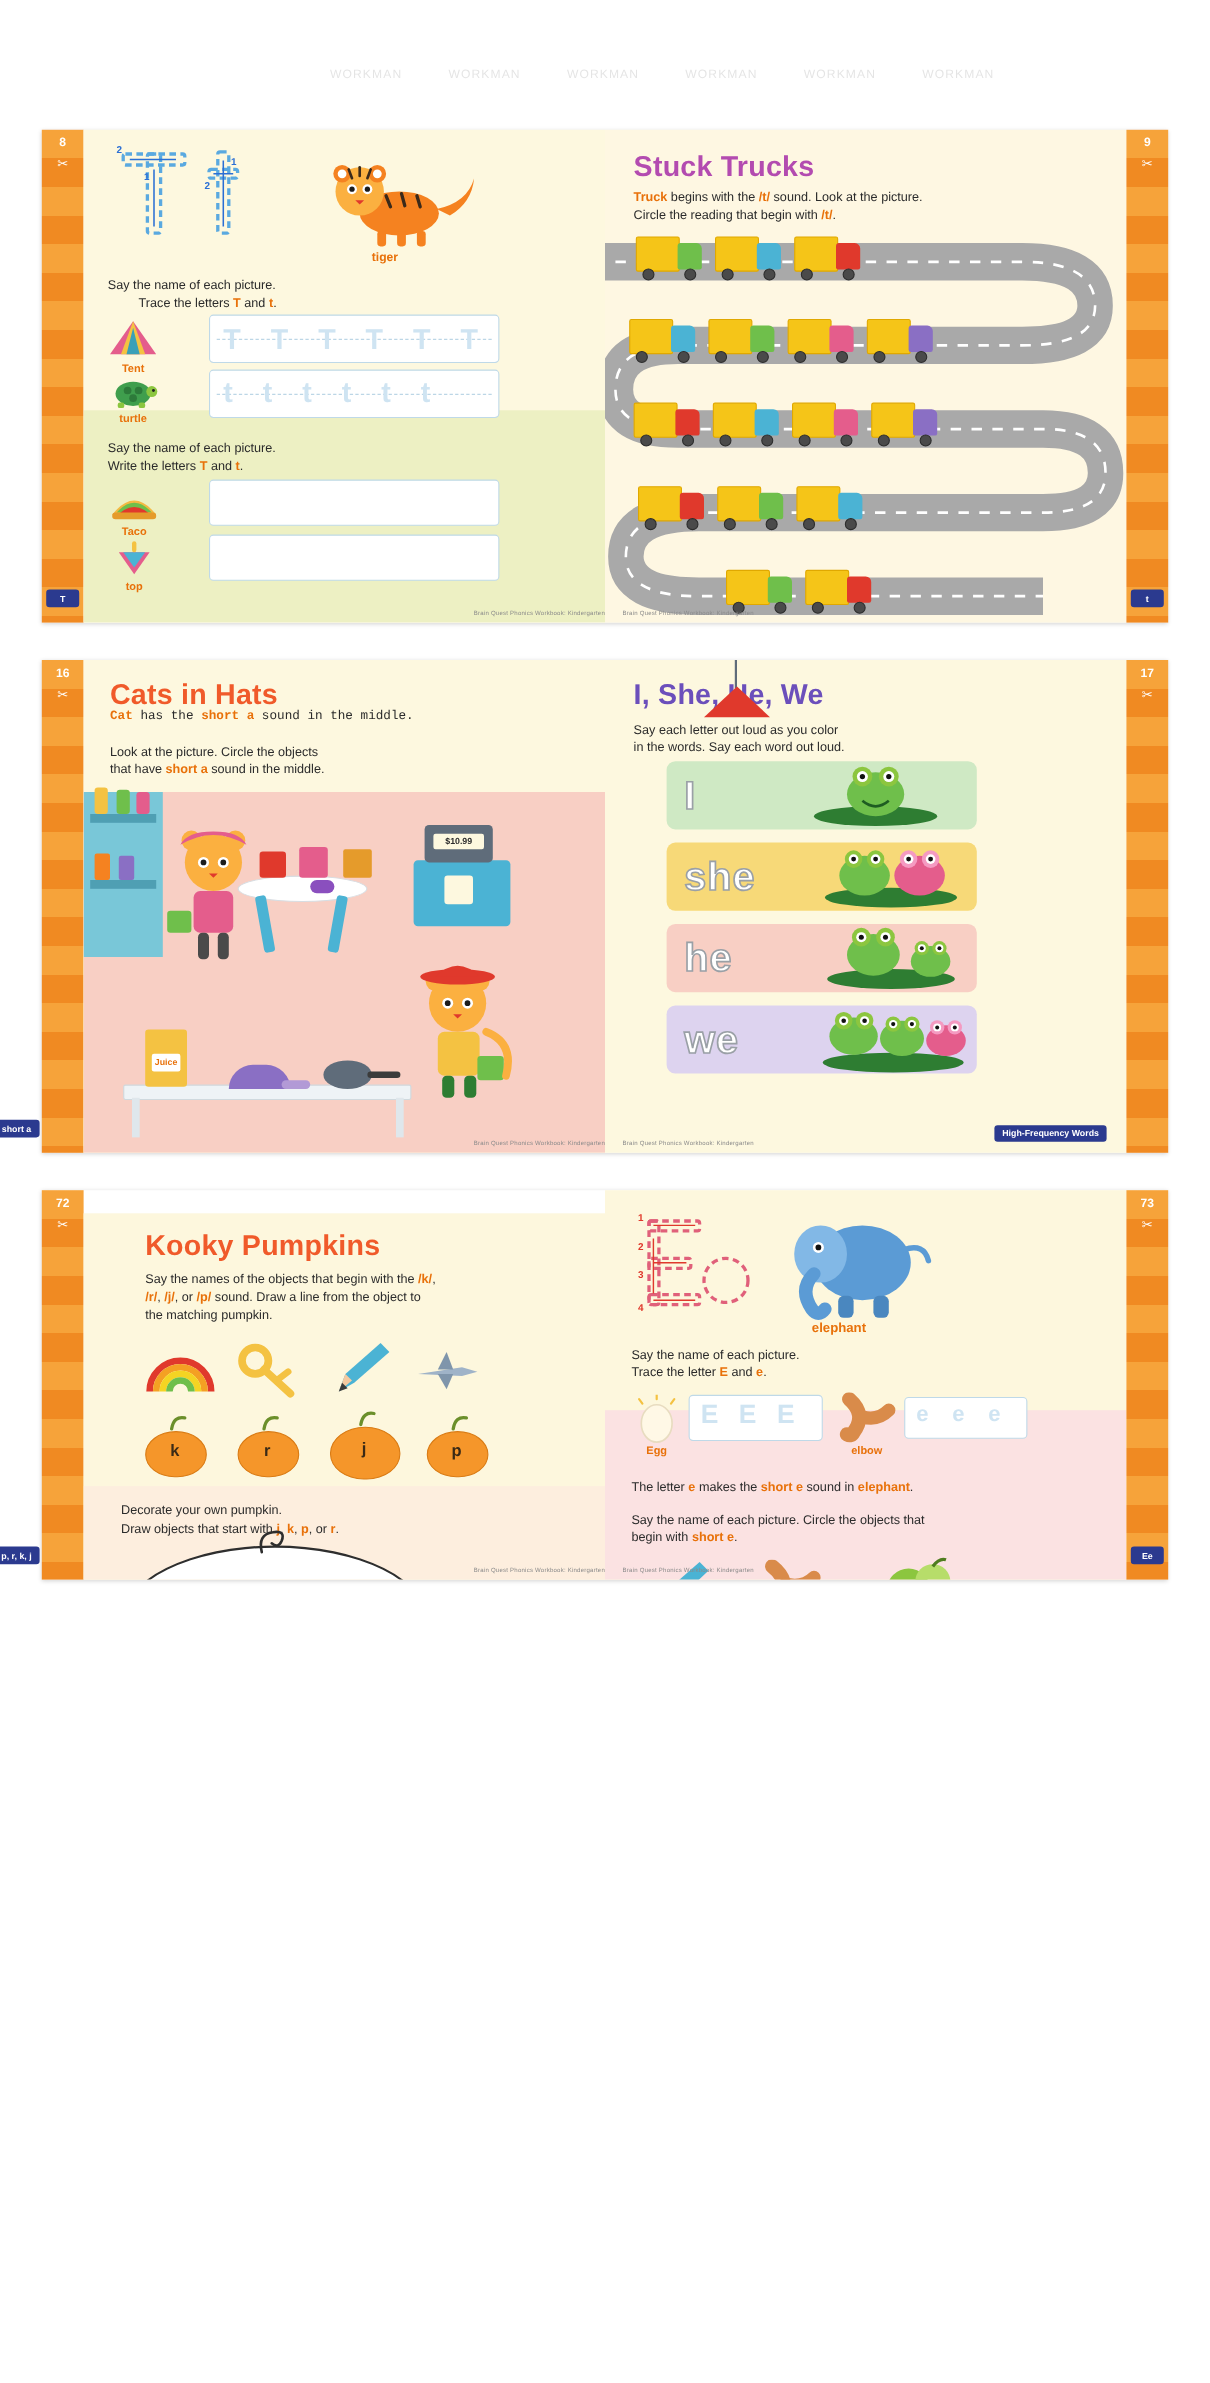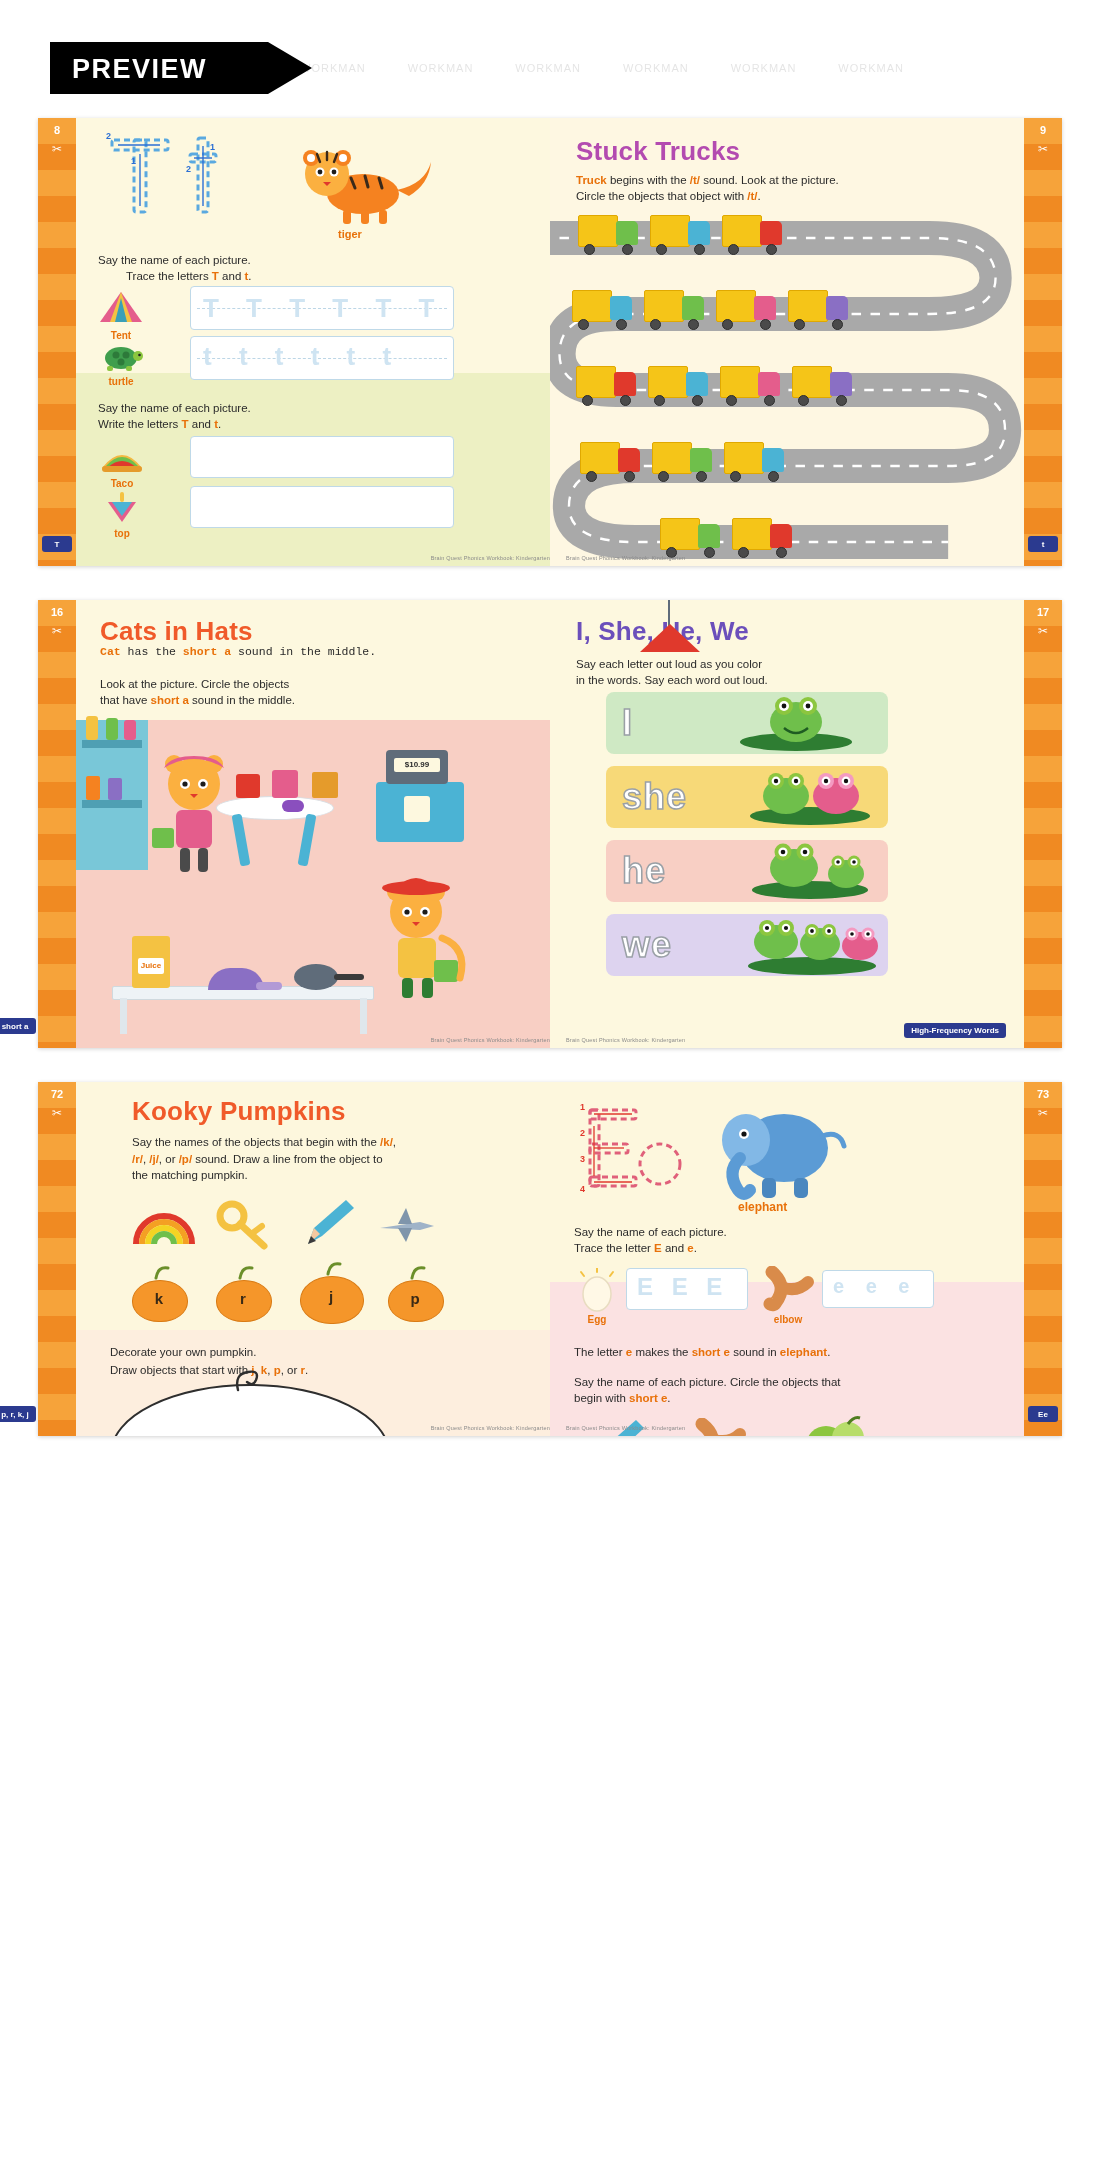--- a/index.html
+++ b/index.html
@@ -135,21 +135,21 @@
     background:#8e6fc4;border-radius:4px;color:#fff;padding:0;
   }
   .brainbox .hdr{
     background:#6f4fae;color:#ffe84a;font-size:8.5px;font-weight:bold;
     padding:3px 6px;border-radius:4px 4px 0 0;letter-spacing:.4px;
   }
   .brainbox .bb{padding:5px 6px;font-size:7.6px;line-height:1.35;}
   .brainbox .bb b{color:#ffe84a;}
 
   
-  #p72{background:#fdf7dd;}
+  #p72{background:#fdf7dd;margin-top:21px;}
   #p72 .lower{position:absolute;left:0;top:248px;width:100%;height:200px;background:#fdeede;}
   .pumpkin{position:absolute;width:54px;height:48px;}
   .pumpkin .body{position:absolute;left:0;top:8px;width:54px;height:40px;background:#f5962a;border:1.6px solid #d97b14;border-radius:50% 50% 48% 48%;}
   .pumpkin .lt{font-size:15px;font-weight:bold;color:#3a2a16;position:absolute;width:54px;top:18px;text-align:center;}
   .big-pumpkin{
     position:absolute;left:34px;top:302px;width:276px;height:136px;
     background:#fff;border:2px solid #2e2e2e;border-radius:50% 50% 46% 46%;
   }
 
   
@@ -173,25 +173,20 @@
 
   <div class="watermark-row">
     <span>WORKMAN</span>
     <span>WORKMAN</span>
     <span>WORKMAN</span>
     <span>WORKMAN</span>
     <span>WORKMAN</span>
     <span>WORKMAN</span>
   </div>
 
-  <div class="preview-banner">
-    <div class="flagbody"></div>
-    <div class="flagtip"></div>
-    <div class="ptext">PREVIEW</div>
-  </div>
 
   <div class="spread" id="spread1">
 
     <div class="tab-col">
       <div class="pgnum">8</div>
       <div class="scissors">✂</div>
       <div class="sidetab">T</div>
     </div>
 
     <div class="page" id="p8">
@@ -308,21 +303,21 @@
 
       <div class="footer l">Brain Quest Phonics Workbook: Kindergarten</div>
     </div>
 
     <div class="page" id="p9">
       <h2 class="title" style="position:absolute;left:26px;top:18px;color:#b34bb0;">Stuck Trucks</h2>
       <div class="body-txt" style="position:absolute;left:26px;top:54px;">
         <b class="org">Truck</b><span> begins with the </span><b class="org">/t/</b><span> sound. Look at the picture.</span>
       </div>
       <div class="body-txt" style="position:absolute;left:26px;top:70px;">
-        <span>Circle the objects that object with </span><b class="org">/t/</b><span>.</span>
+        <span>Circle the reading that begin with </span><b class="org">/t/</b><span>.</span>
       </div>
 
       <svg class="road" viewBox="0 0 500 448" preserveAspectRatio="none">
         <path d="M-10 120 L400 120 Q470 120 470 160 Q470 196 400 196 L70 196 Q10 196 10 236 Q10 272 70 272 L420 272 Q480 272 480 312 Q480 348 420 348 L90 348 Q20 348 20 388 Q20 424 90 424 L420 424" stroke="#a9a9a9" stroke-width="34" fill="none"></path>
         <path d="M-10 120 L400 120 Q470 120 470 160 Q470 196 400 196 L70 196 Q10 196 10 236 Q10 272 70 272 L420 272 Q480 272 480 312 Q480 348 420 348 L90 348 Q20 348 20 388 Q20 424 90 424 L420 424" stroke="#fff" stroke-width="2.5" fill="none" stroke-dasharray="10 10"></path>
       </svg>
 
       <div class="truck" style="left:28px;top:95px;">
         <div class="cargo"></div>
         <div class="cab" style="background:#6fbf4b;"></div>

